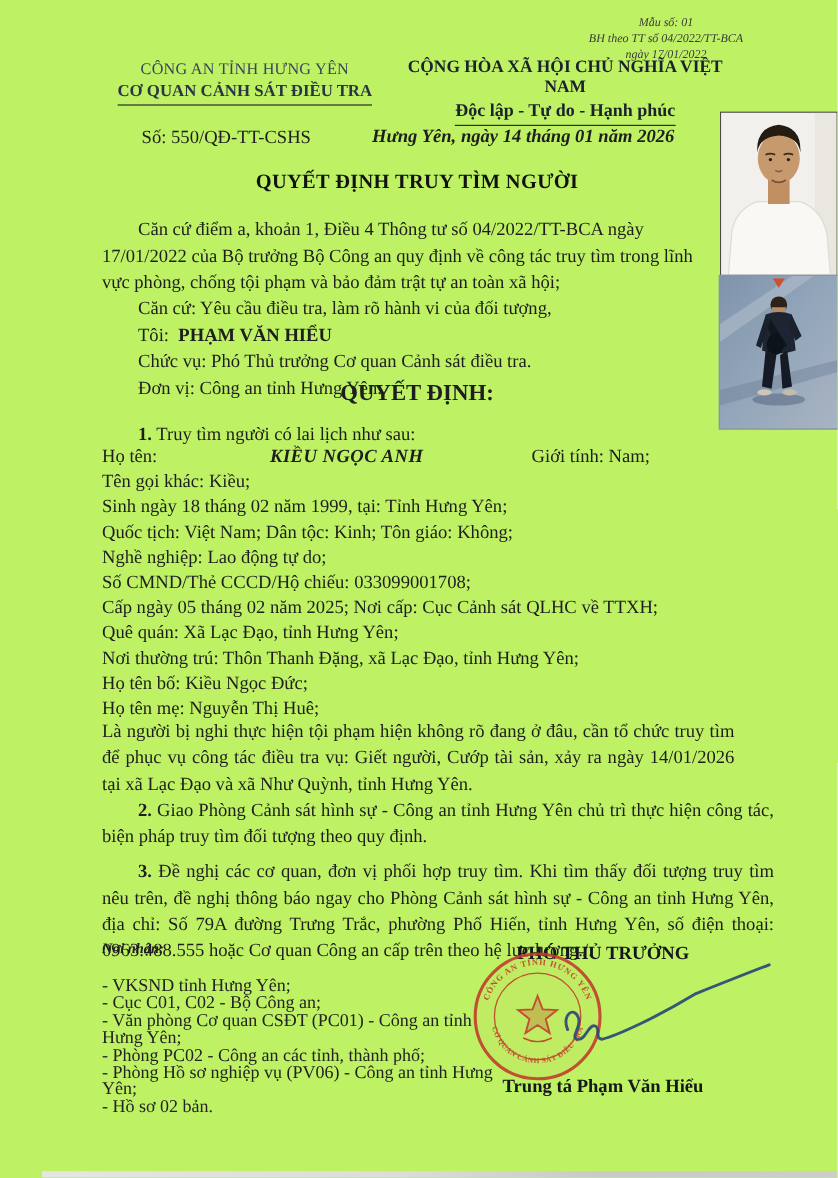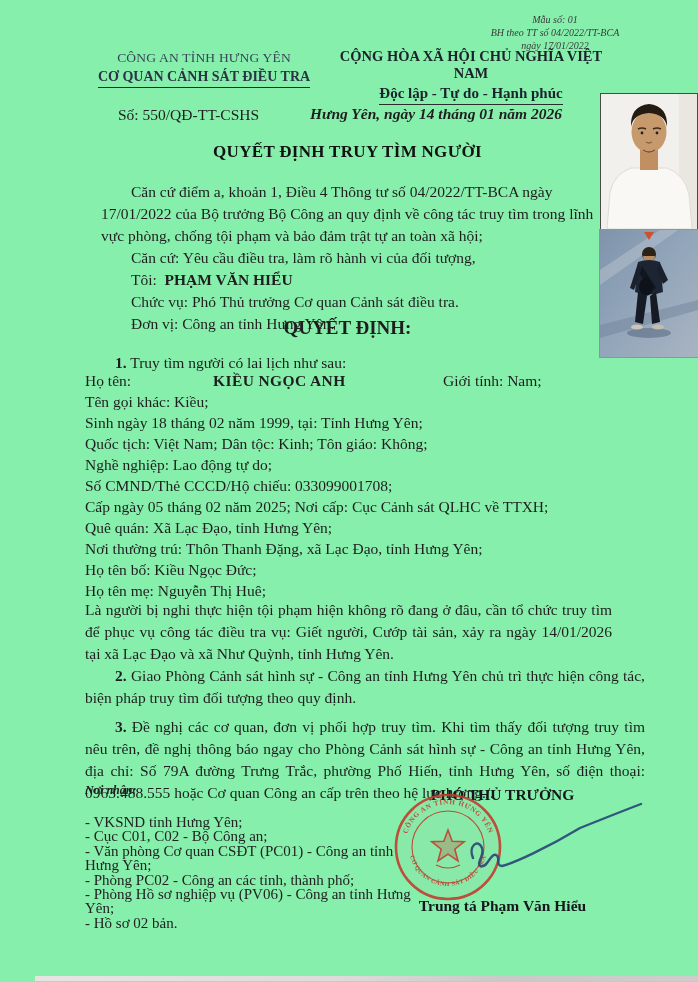--- a/index.html
+++ b/index.html
@@ -1,18 +1,18 @@
 <!DOCTYPE html>
 <html><head>
 <meta charset="utf-8">
 <style>
   html,body{margin:0;padding:0;}
   .page{
     position:relative; width:698px; height:982px; overflow:hidden;
-    background:#86efac;
+    background:#bef264;
     font-family:"Liberation Serif","DejaVu Serif",serif;
     color:#1e1e1e;
   }
   .abs{position:absolute;}
   .b{font-weight:bold;}
   .just{text-align:justify;}
   .underline-block{display:inline-block; padding-bottom:2px; border-bottom:1.5px solid #2b2b2b;}
 
   .form-note{left:455px; top:13px; width:200px; text-align:center;
     font-size:10px; line-height:13px; font-style:italic; color:#3a3a3a;}
@@ -25,29 +25,29 @@
   .hdr-right .l2{font-size:15px; font-weight:bold; margin-top:3px;}
 
   .doc-number{left:118px; top:106px; font-size:15.5px;}
   .place-date{left:302px; top:105px; width:268px; text-align:center;
     font-size:15.5px; font-style:italic; font-weight:bold;}
 
   .doc-title{left:85px; top:142px; width:525px; text-align:center;
     font-size:17px; font-weight:bold; letter-spacing:.3px; color:#121212;}
 
   .body-txt{font-size:15.5px; line-height:22px;}
-  .preamble{left:101px; top:181px; width:508px;}
+  .preamble{left:85px; top:181px; width:508px;}
   .indent{text-indent:30px;}
   .decision-heading{left:85px; top:317px; width:525px; text-align:center;
     font-size:19px; font-weight:bold;}
   .article1{left:85px; top:352px; width:525px;}
   .person{left:85px; top:370px; width:527px;}
   .person .row{height:21px; line-height:21px; white-space:nowrap;}
   .name-row{position:relative;}
-  .name-row .pname{position:absolute; left:128px; top:0; font-weight:bold; letter-spacing:.4px;}
+  .name-row .pname{position:absolute; left:140px; top:0; font-weight:bold; letter-spacing:.4px;font-style:italic;}
   .name-row .pgender{position:absolute; left:358px; top:0;}
   .wanted-note{left:85px; top:599px; width:527px;}
   .article2{left:85px; top:665px; width:560px;}
   .article3{left:85px; top:704px; width:560px;margin-top:12px;}
 
   .recipients{left:85px; top:783px; width:330px;}
   .recipients .head{font-size:12px; font-weight:bold; font-style:italic; margin-bottom:17px;}
   .recipients .itm{font-size:15px; line-height:14.4px; color:#222;}
 
   .sig-title{left:395px; top:786px; width:215px; text-align:center;

